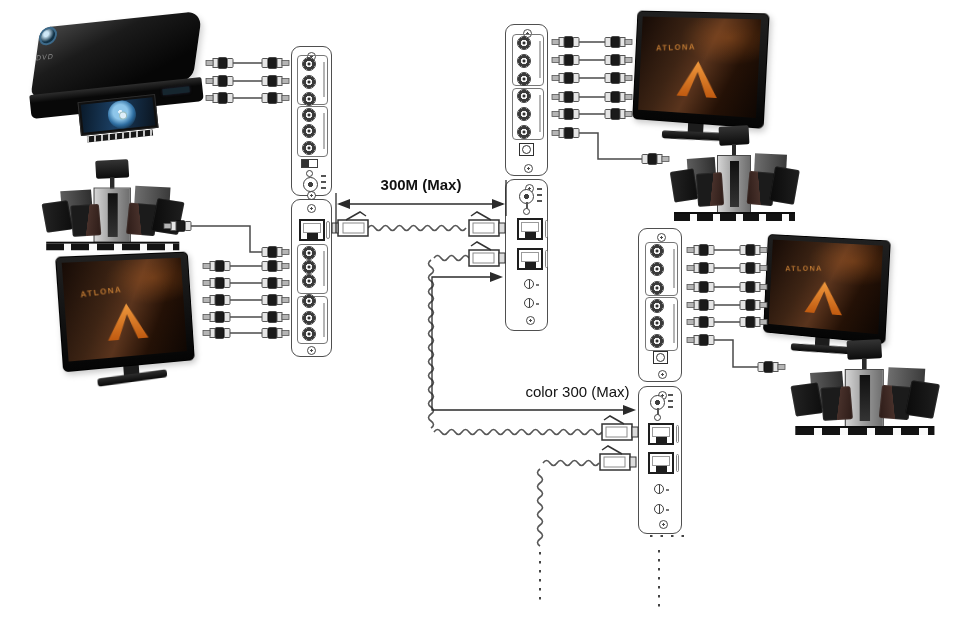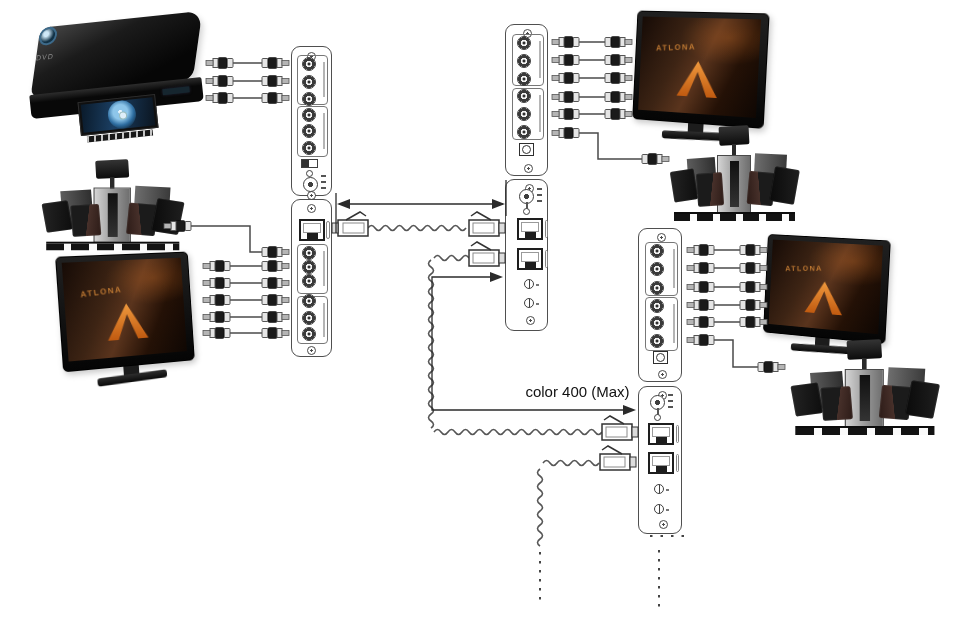--- a/index.html
+++ b/index.html
@@ -294,21 +294,22 @@
     <div class="ticks" style="left:29px;top:7px"></div>
     <div class="rj45" style="left:9px;top:36px;width:26px;height:22px"></div>
     <div class="slot" style="left:37px;top:38px;width:3px"></div>
     <div class="rj45" style="left:9px;top:65px;width:26px;height:22px"></div>
     <div class="slot" style="left:37px;top:67px;width:3px"></div>
     <div class="shead" style="left:15px;top:97px"></div>
     <div class="shead" style="left:15px;top:117px"></div>
     <div class="screw" style="left:20px;top:133px"></div>
   </div>
 
-  <div class="dim-label" style="left:505px;top:383px;width:145px">color 400 (Max)</div>
+  <div class="dim-label b" style="left:346px;top:176px;width:150px">300M (Max)</div>
+  <div class="dim-label" style="left:505px;top:383px;width:145px">color 300 (Max)</div>
 
   <svg id="wires" viewBox="0 0 960 637">
     <defs>
       <g id="rcaplug">
         <rect x="0" y="-4.5" width="6" height="9" rx="1" fill="#e5e5e5" stroke="#555" stroke-width="1"></rect>
         <rect x="6" y="-5.5" width="9" height="11" rx="1.5" fill="#1a1a1a" stroke="#000" stroke-width="0.5"></rect>
         <rect x="15" y="-4.5" width="5" height="9" fill="#e5e5e5" stroke="#555" stroke-width="1"></rect>
         <rect x="20" y="-2.5" width="7" height="5" fill="#b5b5b5" stroke="#555" stroke-width="0.8"></rect>
       </g>
       <g id="rj45plug">

